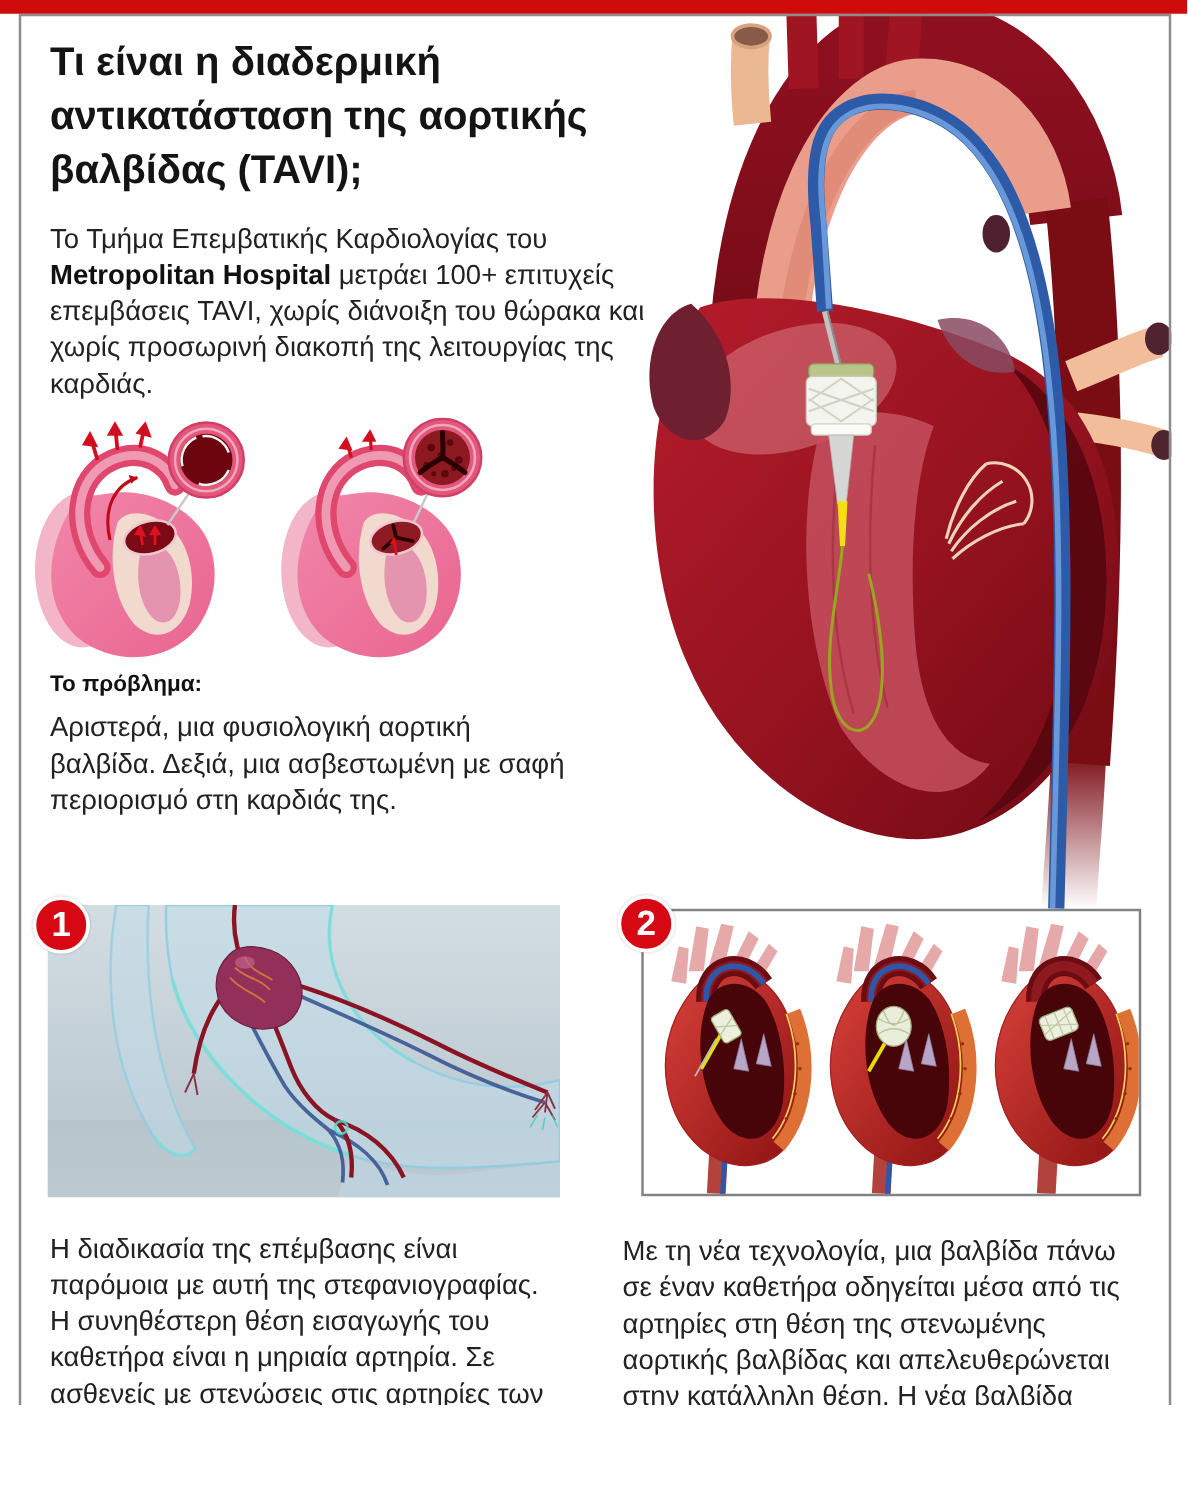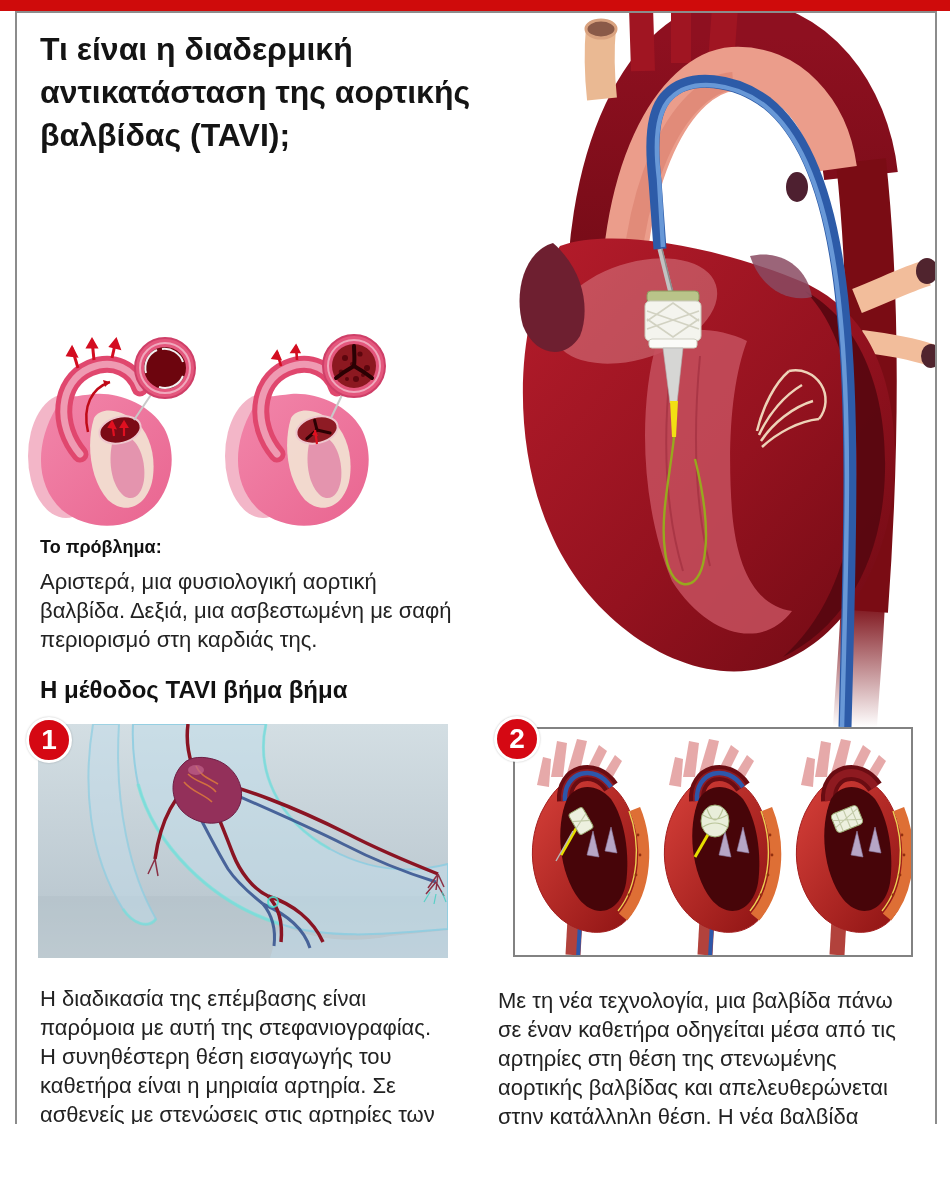--- a/index.html
+++ b/index.html
@@ -31,20 +31,21 @@
 </head>
 <body>
 
 <div id="page">
 
   <div id="topbar" class="abs"></div>
   <div id="frame" class="abs"></div>
 
   <h1 id="page-title" class="abs">Τι είναι η διαδερμική αντικατάσταση της αορτικής βαλβίδας (TAVI);</h1>
 
+  <p id="intro" class="abs body-text"><span>Το Τμήμα Επεμβατικής Καρδιολογίας του </span><strong>Metropolitan Hospital</strong><span> μετράει 100+ επιτυχείς επεμβάσεις TAVI, χωρίς διάνοιξη του θώρακα και χωρίς προσωρινή διακοπή της λειτουργίας της καρδιάς.</span></p>
 
   <svg id="valve-pair" class="abs" viewBox="0 0 455 196">
     <defs>
       <linearGradient id="vBody" x1="0" y1="0" x2="1" y2="1">
         <stop offset="0" stop-color="#f286aa"></stop>
           <stop offset="1" stop-color="#e96590"></stop>
       </linearGradient>
     </defs>
 
     <g>
@@ -129,21 +130,20 @@
             <path d="M 0,0 C -7,4 -13,8 -18,12"></path>
             <path d="M 0,0 C 7,4 13,8 18,12"></path>
         </g>
       </g>
     </g>
   </svg>
 
   <h2 id="problem-heading" class="abs">Το πρόβλημα:</h2>
   <p id="problem-text" class="abs body-text">Αριστερά, μια φυσιολογική αορτική βαλβίδα. Δεξιά, μια ασβεστωμένη με σαφή περιορισμό στη καρδιάς της.</p>
 
-  <h2 id="method-heading" class="abs">Η μέθοδος TAVI βήμα βήμα</h2>
 
   <svg id="main-heart" class="abs" viewBox="0 0 432 717">
     <defs>
       <linearGradient id="mBody" x1="0" y1="0" x2="1" y2="1">
         <stop offset="0" stop-color="#b51c2b"></stop>
           <stop offset="0.55" stop-color="#94121f"></stop>
           <stop offset="1" stop-color="#6e0a13"></stop>
       </linearGradient>
       <linearGradient id="mAorta" x1="0" y1="0" x2="0" y2="1">
         <stop offset="0" stop-color="#8e1020"></stop>

